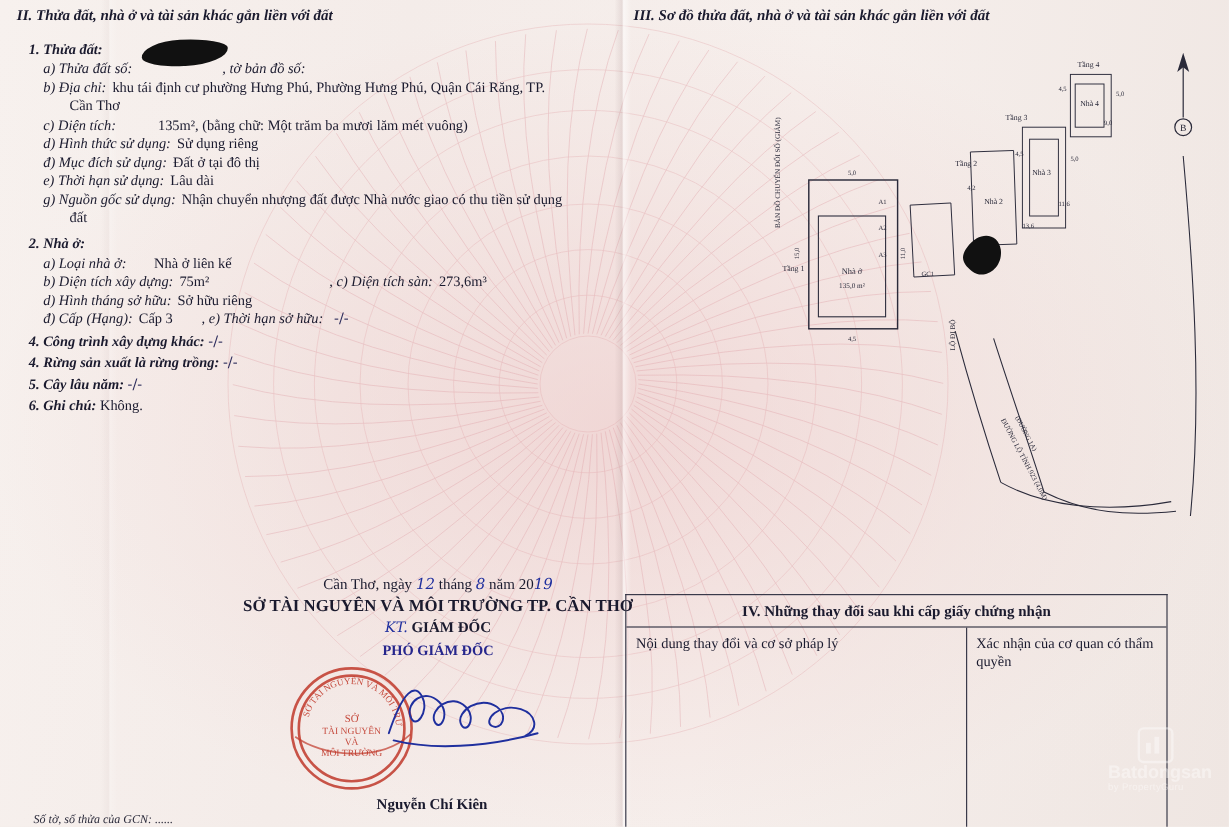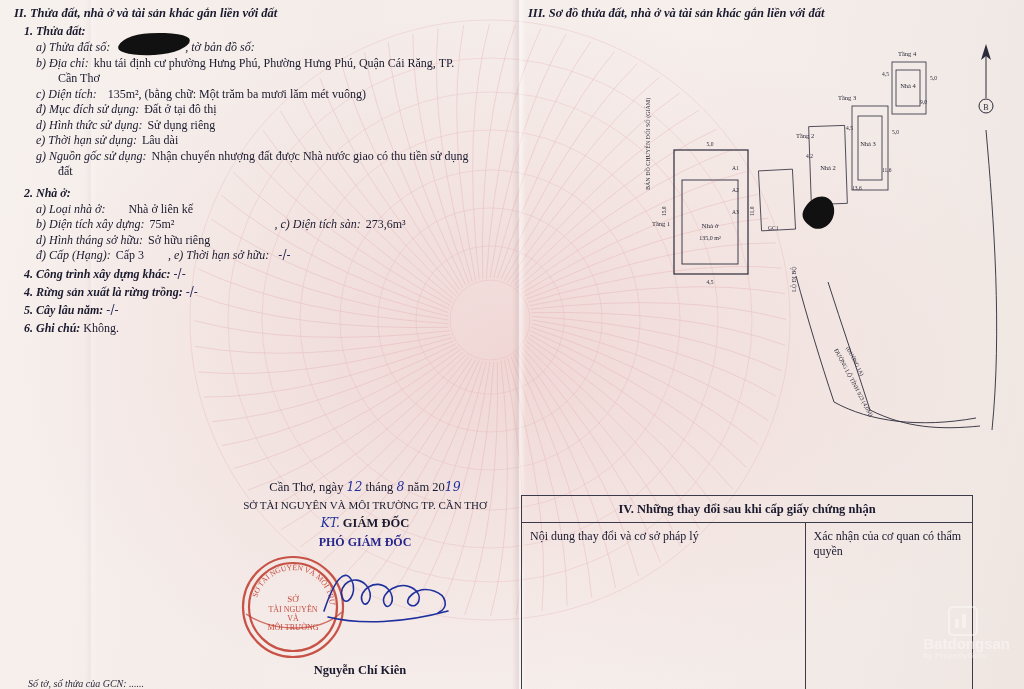--- a/index.html
+++ b/index.html
@@ -49,21 +49,21 @@
   #left-col {
     position: absolute;
     left: 14px;
     top: 6px;
     width: 500px;
   }
   #left-col .sec-head {
     font-size: 12.5px;
     font-weight: bold;
     font-style: italic;
-    margin-bottom: 3px;
+    margin-bottom: 13px;
   }
   .block { margin-left: 10px; }
   .blk-head {
     font-style: italic;
     font-weight: bold;
     font-size: 12px;
     margin: 3px 0 1px 0;
   }
   .row {
     font-size: 12px;
@@ -110,22 +110,22 @@
     top: 478px;
     width: 330px;
     text-align: center;
     font-size: 12px;
     line-height: 17px;
   }
   #sign-area .date-line {
     font-size: 12.5px;
   }
   #sign-area .org {
-    font-weight: normal;
-    font-size: 11px;
+    font-weight: bold;
+    font-size: 14px;
     margin-top: 1px;
   }
   #sign-area .role {
     color: #26268c;
     font-weight: bold;
     font-size: 12px;
     margin-top: 2px;
   }
   .hwblue {
     color: #1f2f9e;
@@ -382,31 +382,31 @@
       </div>
 
       <div class="row">
         <span class="lbl">b) Địa chỉ:</span>
         <span class="val">khu tái định cư phường Hưng Phú, Phường Hưng Phú, Quận Cái Răng, TP.</span>
       </div>
       <div class="cont">Cần Thơ</div>
 
       <div class="row">
         <span class="lbl">c) Diện tích:</span>
-        <span class="val" style="margin-left:6px">135m², (bằng chữ: Một trăm ba mươi lăm mét vuông)</span>
+        <span class="val" style="margin-left:30px">135m², (bằng chữ: Một trăm ba mươi lăm mét vuông)</span>
+      </div>
+
+      <div class="row">
+        <span class="lbl">d) Hình thức sử dụng:</span>
+        <span class="val">Sử dụng riêng</span>
       </div>
 
       <div class="row">
         <span class="lbl">đ) Mục đích sử dụng:</span>
         <span class="val">Đất ở tại đô thị</span>
-      </div>
-
-      <div class="row">
-        <span class="lbl">d) Hình thức sử dụng:</span>
-        <span class="val">Sử dụng riêng</span>
       </div>
 
       <div class="row">
         <span class="lbl">e) Thời hạn sử dụng:</span>
         <span class="val">Lâu dài</span>
       </div>
 
       <div class="row">
         <span class="lbl">g) Nguồn gốc sử dụng:</span>
         <span class="val">Nhận chuyển nhượng đất được Nhà nước giao có thu tiền sử dụng</span>

